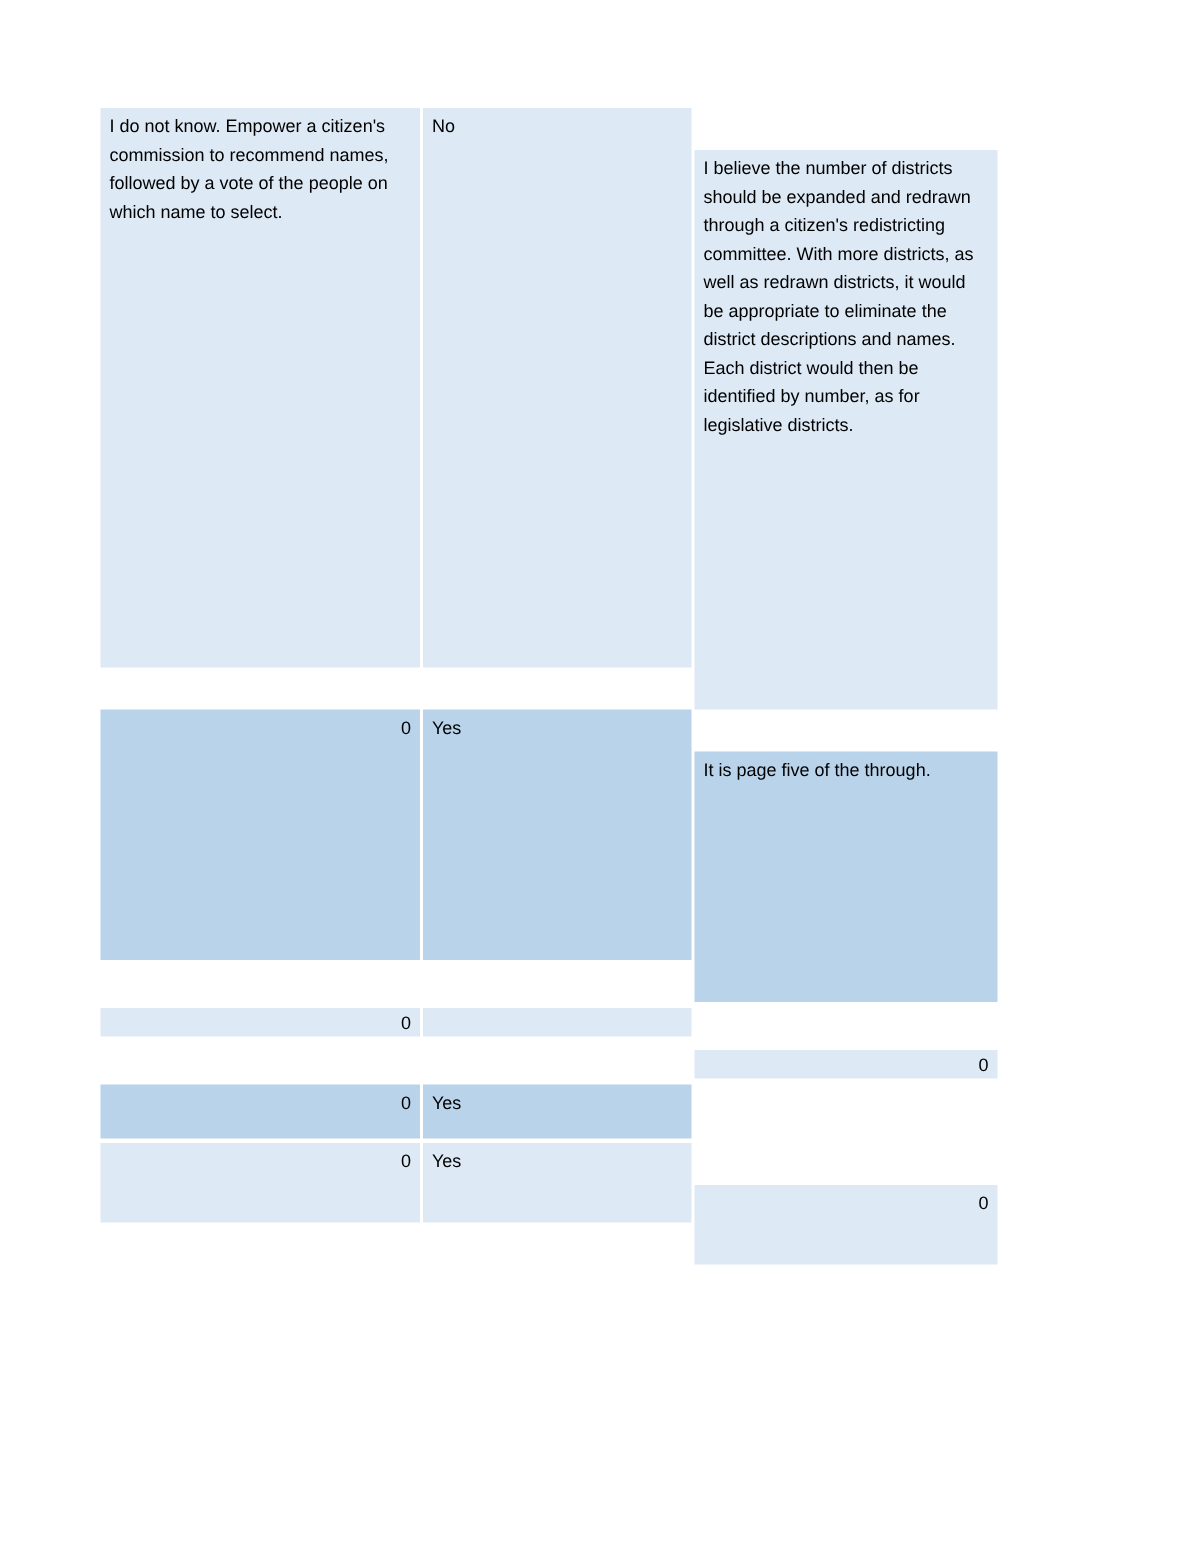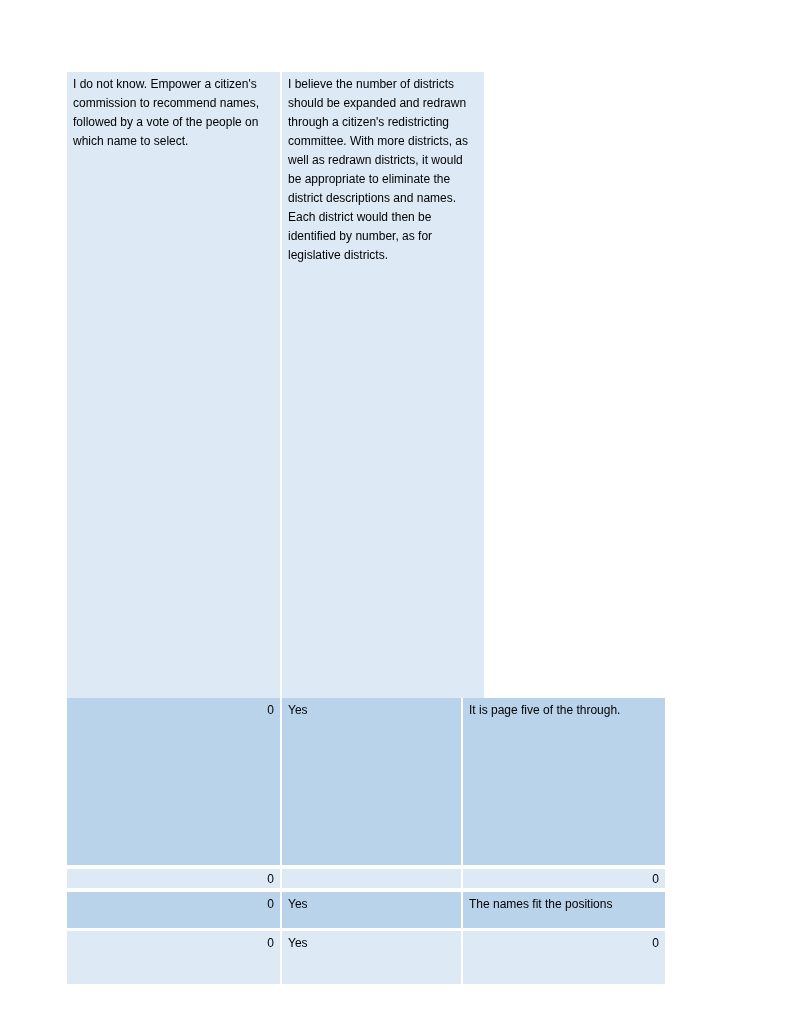--- a/index.html
+++ b/index.html
@@ -22,40 +22,43 @@
     padding: 3px 6px 3px 6px;
     font-size: 12px;
     line-height: 19px;
     color: var(--cell-text, #000000);
     overflow: hidden;
     text-align: left;
   }
   .cell.num { text-align: right; }
   .c0 { width: 213px; }
   .c1 { width: 179px; }
-  .c2 { width: 202px; }
+  .c2 { width: 202px; margin-top: 28px; }
 
-  .r0 .cell { background: var(--row-light, #dde9f5); height: 626px; }
+  .r0 .cell { background: var(--row-light, #dde9f5); height: 373px; }
   .r1 .cell { background: var(--row-dark,  #b9d3eb); height: 167px; }
   .r2 { margin-top: 4px; }
   .r2 .cell { background: var(--row-light, #dde9f5); height: 19px; padding-top: 1px; padding-bottom: 1px; }
   .r3 { margin-top: 4px; }
   .r3 .cell { background: var(--row-dark,  #b9d3eb); height: 36px; }
   .r4 { margin-top: 3px; }
   .r4 .cell { background: var(--row-light, #dde9f5); height: 53px; }
 </style>
 </head>
 <body>
 
 <div class="sheet">
   <div class="tbl">
 
     <div class="row r0">
       <div class="cell c0">
         <span>I do not know. Empower a citizen's commission to recommend names, followed by a vote of the people on which name to select.</span>
+      </div>
+      <div class="cell c1">
+        <span>No</span>
       </div>
       <div class="cell c2">
         <span>I believe the number of districts should be expanded and redrawn through a citizen's redistricting committee. With more districts, as well as redrawn districts, it would be appropriate to eliminate the district descriptions and names. Each district would then be identified by number, as for legislative districts.</span>
       </div>
     </div>
 
     <div class="row r1">
       <div class="cell c0 num">
         <span>0</span>
       </div>
@@ -79,23 +82,20 @@
       </div>
     </div>
 
     <div class="row r3">
       <div class="cell c0 num">
         <span>0</span>
       </div>
       <div class="cell c1">
         <span>Yes</span>
       </div>
-      <div class="cell c2">
-        <span>The names fit the positions</span>
-      </div>
     </div>
 
     <div class="row r4">
       <div class="cell c0 num">
         <span>0</span>
       </div>
       <div class="cell c1">
         <span>Yes</span>
       </div>
       <div class="cell c2 num">

